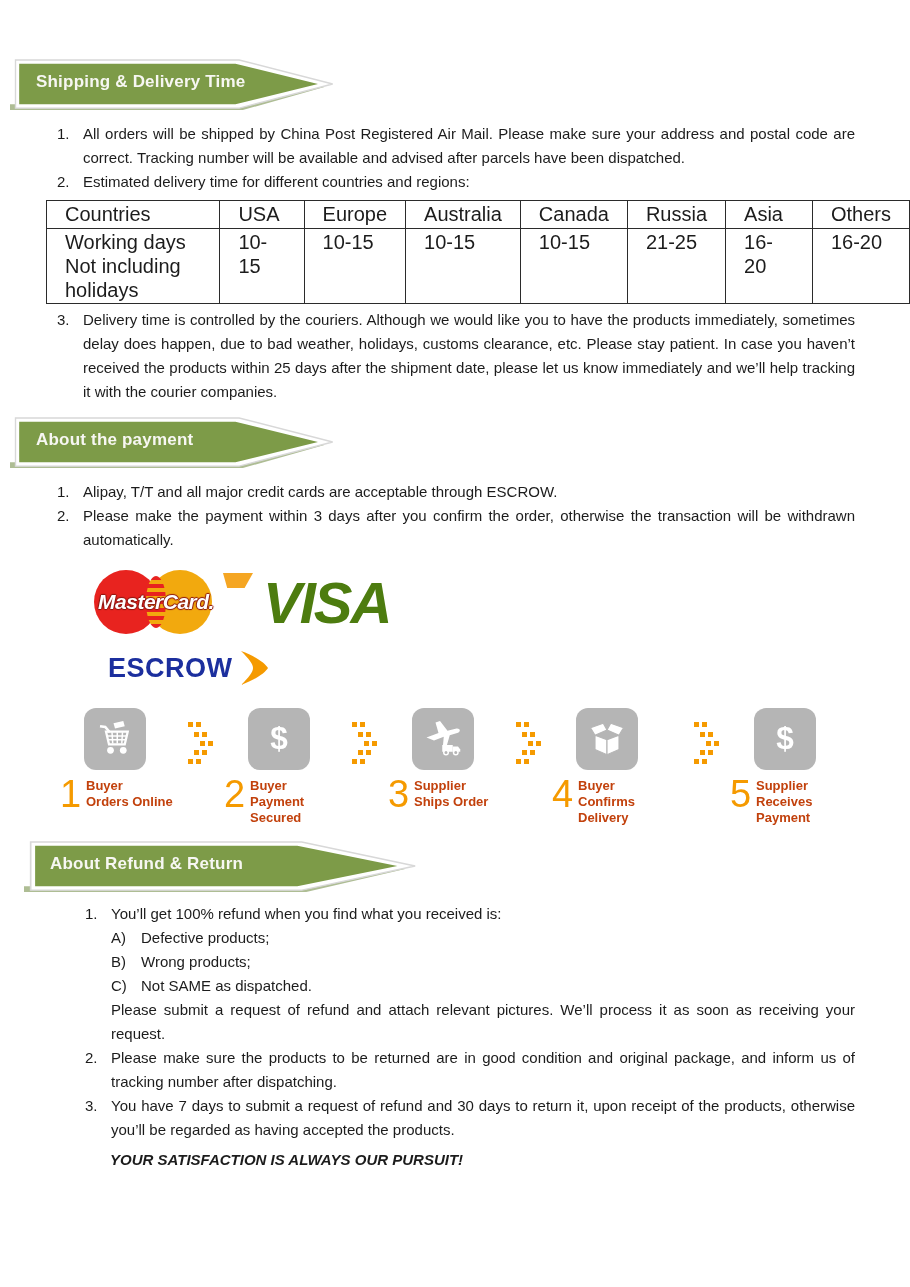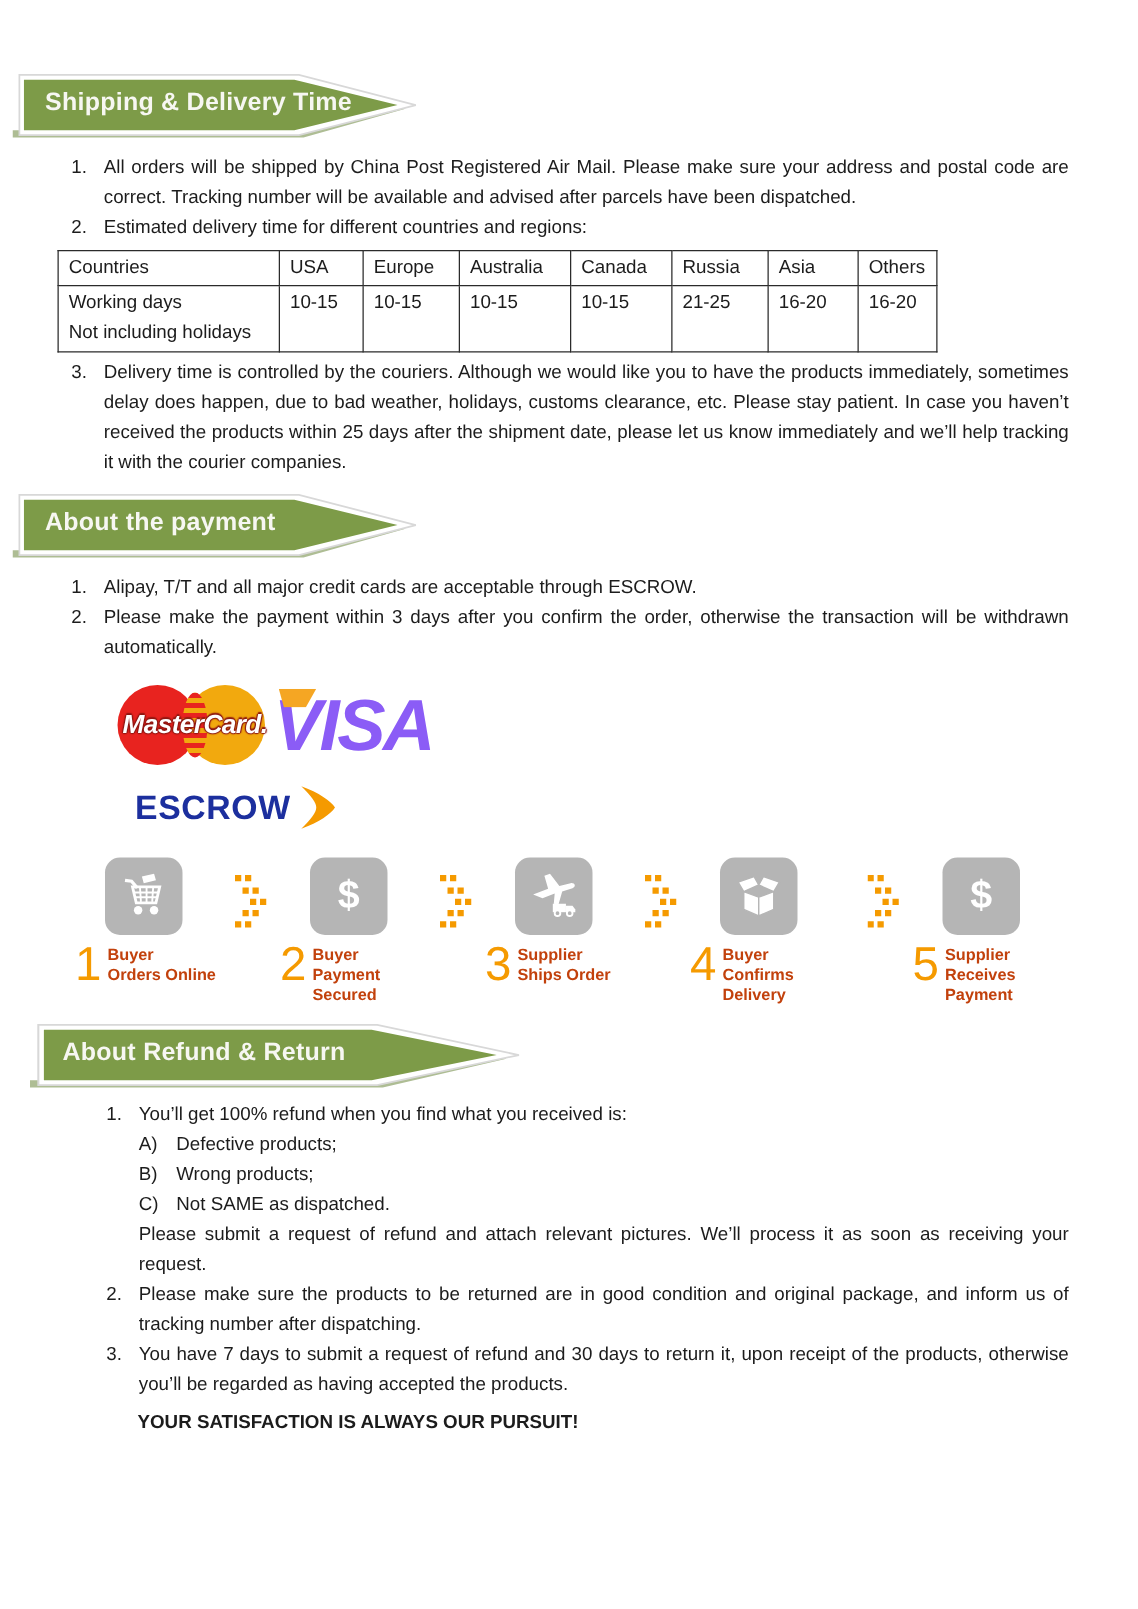--- a/index.html
+++ b/index.html
@@ -8,58 +8,58 @@
     font-family:"Liberation Sans",sans-serif;color:#1c1c1c;
     font-size:15px;line-height:24px;
   }
   .page{position:relative;width:910px;height:1287px;}
 
   
   .banner{position:relative;height:54px;margin-top:10px;}
   .banner svg{display:block;height:54px;}
   .banner .banner-label{
     position:absolute;left:26px;top:14px;
-    color:#f7f7f2;font-weight:bold;font-size:20px;line-height:20px;
+    color:#f7f7f2;font-weight:bold;font-size:17px;line-height:20px;
     letter-spacing:.2px;white-space:nowrap;
   }
   .b1{margin-left:10px;margin-top:58px;}
   .b2{margin-left:10px;text-align:center;}
   .b3{margin-left:24px;}
   .b4{margin-left:30px;}
 
   
   .olist{margin:10px 55px 0 57px;}
   .olrow{display:flex;margin-bottom:0;}
   .olnum{flex:0 0 26px;}
   .oltext{flex:1;text-align:justify;}
   .sub{margin-left:26px;}
   .subnum{flex:0 0 30px;}
   .cont{margin-left:26px;text-align:justify;}
 
   
   table.delivery{border-collapse:collapse;margin:6px 0 4px 46px;table-layout:fixed;}
-  table.delivery td{border:1.5px solid #2b2b2b;padding:1px 8px;vertical-align:top;font-size:15px;}
+  table.delivery td{border:1.5px solid #2b2b2b;padding:1px 18px;vertical-align:top;font-size:20px;}
   table.delivery tr.hdr td{height:25px;}
   table.delivery tr.val td{height:50px;border-radius:21px;}
   .cw0{width:160px}.cw1{width:50px}.cw2{width:60px}.cw3{width:72px}.cw4{width:64px}.cw5{width:60px}.cw6{width:55px}.cw7{width:46px}
 
   
   .logos{margin:12px 0 0 94px;}
   .logo-row1{display:flex;align-items:center;height:78px;}
   .mastercard{position:relative;width:125px;height:74px;}
   .mc-c{position:absolute;width:64px;height:64px;border-radius:50%;top:4px;}
   .mc-red{left:0;background:#e8231f;}
   .mc-org{left:54px;background:#f2a90e;}
   .mc-lens{position:absolute;left:52px;top:10px;width:20px;height:52px;border-radius:50%;
     background:repeating-linear-gradient(180deg,#e8231f 0 4px,#f2a90e 4px 8px);}
   .mc-text{position:absolute;left:1px;top:25px;width:122px;text-align:center;
     color:#ffffff;font-weight:bold;font-style:italic;font-size:21px;line-height:22px;letter-spacing:-.5px;
     text-shadow:-1px 0 1px #8d1712,1px 0 1px #8d1712,0 -1px 1px #8d1712,0 1px 1px #8d1712;}
   .visa{position:relative;height:64px;display:flex;align-items:center;}
-  .visa-text{color:#8b5cf6;font-weight:bold;font-style:italic;font-size:58px;letter-spacing:-2px;line-height:58px;}
+  .visa-text{color:#4d7c0f;font-weight:bold;font-style:italic;font-size:58px;letter-spacing:-2px;line-height:58px;margin-left:44px;}
   .visa-flag{position:absolute;left:4px;top:2px;width:30px;height:15px;background:#f5a623;
     clip-path:polygon(0 0,100% 0,72% 100%,14% 100%);}
   .logo-row2{display:flex;align-items:center;gap:6px;margin:6px 0 0 14px;height:40px;}
   .escrow-text{color:#1c2f9e;font-weight:bold;font-size:27px;letter-spacing:.5px;}
   .escrow-swoosh{display:block;}
 
   
   .steps{display:flex;margin:20px 0 0 60px;align-items:flex-start;}
   .step{width:118px;flex:0 0 auto;}
   .step-icon{width:62px;height:62px;border-radius:12px;background:#b5b5b5;margin-left:24px;
@@ -67,21 +67,21 @@
   .step-cap{display:flex;margin-top:6px;align-items:flex-start;}
   .step-num{color:#f59a00;font-size:38px;line-height:36px;font-weight:400;flex:0 0 26px;text-align:left;}
   .step-lines{font-size:13px;font-weight:bold;color:#c2410c;line-height:16px;padding-top:2px;}
   .chev{flex:0 0 46px;display:flex;justify-content:center;padding-top:12px;}
 
   
   .olist-refund{margin:8px 55px 0 85px;}
 
   
   .feedback-text{margin:6px 55px 0 110px;text-align:justify;}
-  .feedback-em{font-weight:bold;display:block;text-align:left;}
+  .feedback-em{font-weight:bold;display:block;text-align:left;font-style:italic;}
 </style>
 </head>
 <body>
 
 <div class="page">
 
   <div class="banner b1">
     <svg width="330" height="54" viewBox="0 0 360 56" preserveAspectRatio="none">
       <polygon points="0,48 252,48 336,27 343,30 254,54 0,54" fill="#aebd94"></polygon>
       <polygon points="6,2 250,2 352,27 250,52 6,52" fill="#ffffff" stroke="#d8d8d8" stroke-width="1.5"></polygon>

